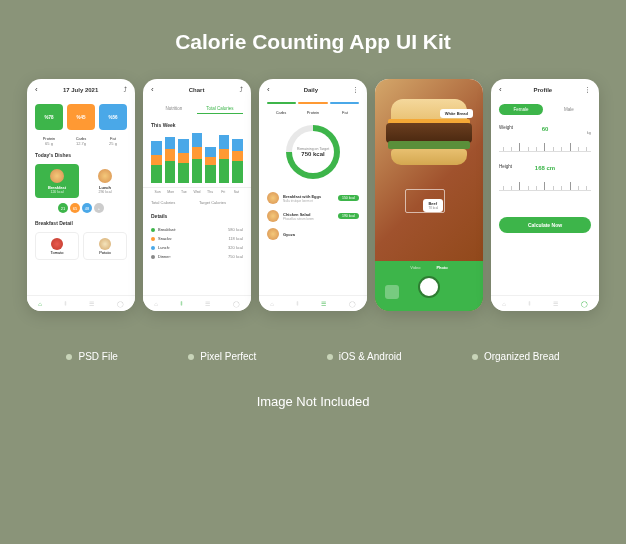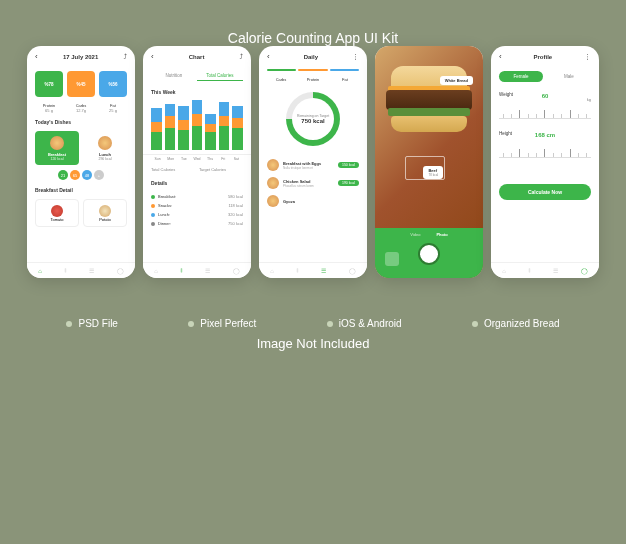--- a/index.html
+++ b/index.html
@@ -1,17 +1,17 @@
 <!DOCTYPE html>
 <html><head>
 <meta charset="utf-8">
 <style>
 *{margin:0;padding:0;box-sizing:border-box;font-family:-apple-system,BlinkMacSystemFont,sans-serif}
 body{width:626px;height:544px;background:#8a9479;display:flex;flex-direction:column;align-items:center;padding:30px 0;overflow:hidden}
-.title{color:#fff;font-size:14px;font-weight:400;}
+.title{color:#fff;font-size:21px;font-weight:700;margin-bottom:25px}
 .screens{display:flex;gap:8px;justify-content:center;margin-bottom:40px}
 .screen{width:108px;height:232px;background:#fff;border-radius:14px;box-shadow:0 4px 16px rgba(0,0,0,0.15);overflow:hidden;position:relative;font-size:5px}
 .hdr{display:flex;align-items:center;justify-content:space-between;padding:6px 8px;color:#333}
 .back{font-size:8px;color:#333}
 .htitle{font-size:6px;font-weight:600}
 .share{font-size:7px}
 .macros{display:flex;gap:4px;padding:4px 8px}
 .macro{flex:1;height:26px;border-radius:4px;display:flex;flex-direction:column;align-items:center;justify-content:center;color:#fff;font-size:4.5px;font-weight:600}
 .m-green{background:#3db54a}
 .m-orange{background:#ff9933}
@@ -86,21 +86,21 @@
 .ptab.act{background:#3db54a;color:#fff}
 .prof-field{padding:6px 8px}
 .pf-lbl{font-size:4.5px;color:#333;margin-bottom:4px}
 .pf-ruler{height:18px;border-bottom:1px solid #ddd;position:relative;display:flex;align-items:flex-end;justify-content:space-around}
 .tick{width:1px;background:#ccc}
 .tick.tall{height:8px;background:#999}
 .tick.short{height:4px}
 .pf-val{position:absolute;top:-8px;left:50%;transform:translateX(-50%);color:#3db54a;font-size:6px;font-weight:600}
 .pf-unit{position:absolute;top:-4px;right:0;font-size:4px;color:#888}
 .calc-btn{margin:20px 8px 0;background:#3db54a;color:#fff;text-align:center;padding:5px;border-radius:10px;font-size:5px;font-weight:600}
-.features{display:flex;justify-content:space-around;width:90%;color:#fff;font-size:10px;margin-bottom:7px}
+.features{display:flex;justify-content:space-around;width:90%;color:#fff;font-size:10px;margin-bottom:32px}
 .feat{display:flex;align-items:center;gap:6px}
 .feat-dot{width:6px;height:6px;border-radius:50%;background:#c8d4b8}
 .disclaimer{color:#fff;font-size:13px}
 .burger-bun{position:absolute;top:20px;left:15%;right:15%;height:24px;background:linear-gradient(#f4d89c,#e8c070);border-radius:12px 12px 4px 4px}
 .burger-patty{position:absolute;top:44px;left:10%;right:10%;height:20px;background:linear-gradient(#6b3e1f,#4a2810);border-radius:4px}
 .burger-cheese{position:absolute;top:40px;left:12%;right:12%;height:10px;background:#f4a836;border-radius:2px}
 .burger-lettuce{position:absolute;top:62px;left:12%;right:12%;height:8px;background:#5a8f3a;border-radius:2px}
 .burger-bot{position:absolute;top:70px;left:15%;right:15%;height:16px;background:linear-gradient(#e8c070,#d4a850);border-radius:4px 4px 10px 10px}
 .cam-box{position:absolute;top:110px;left:30px;width:40px;height:24px;border:1px solid rgba(255,255,255,0.6);border-radius:2px}
 </style>

